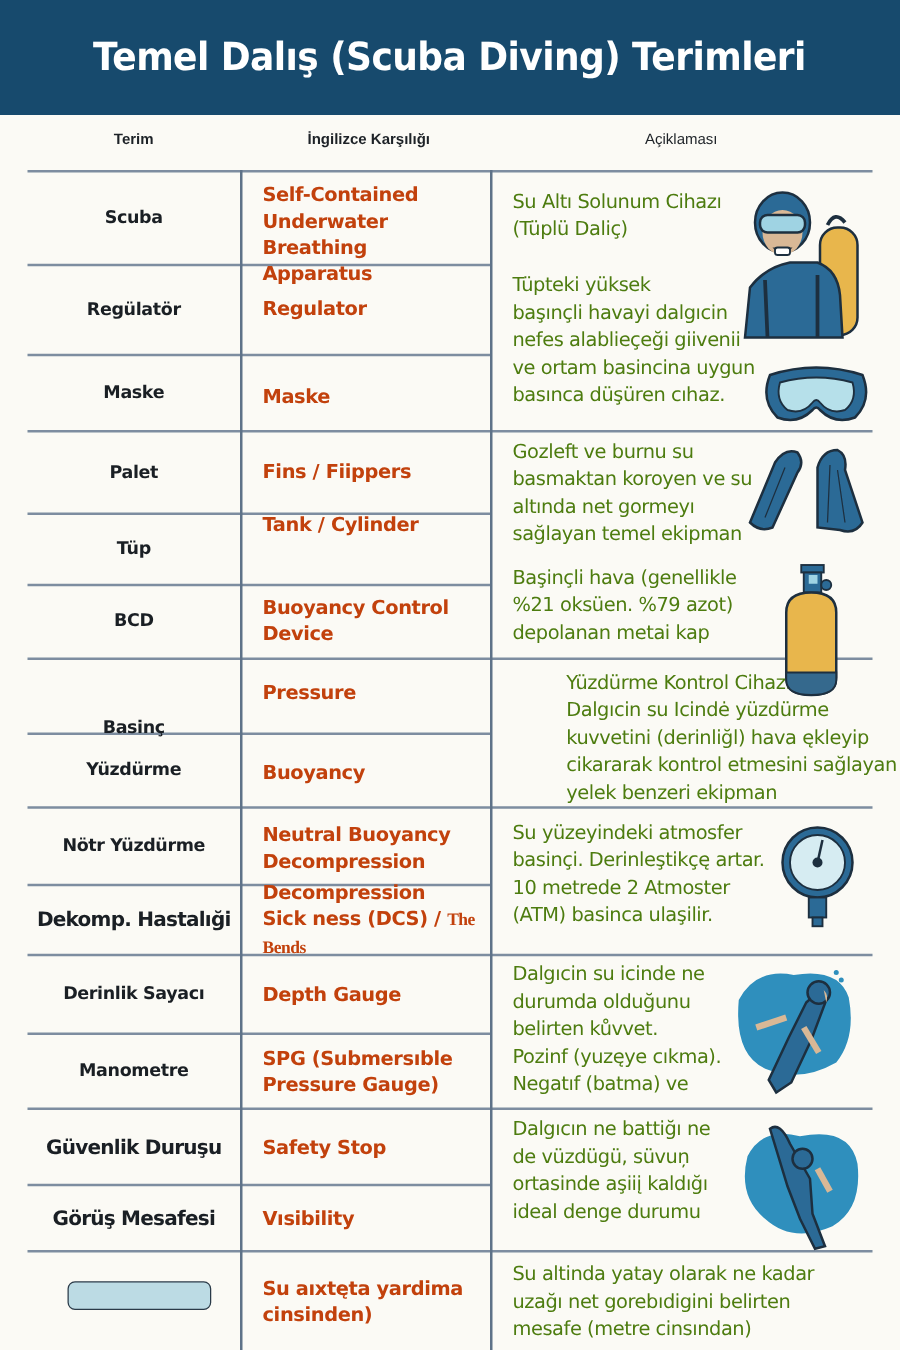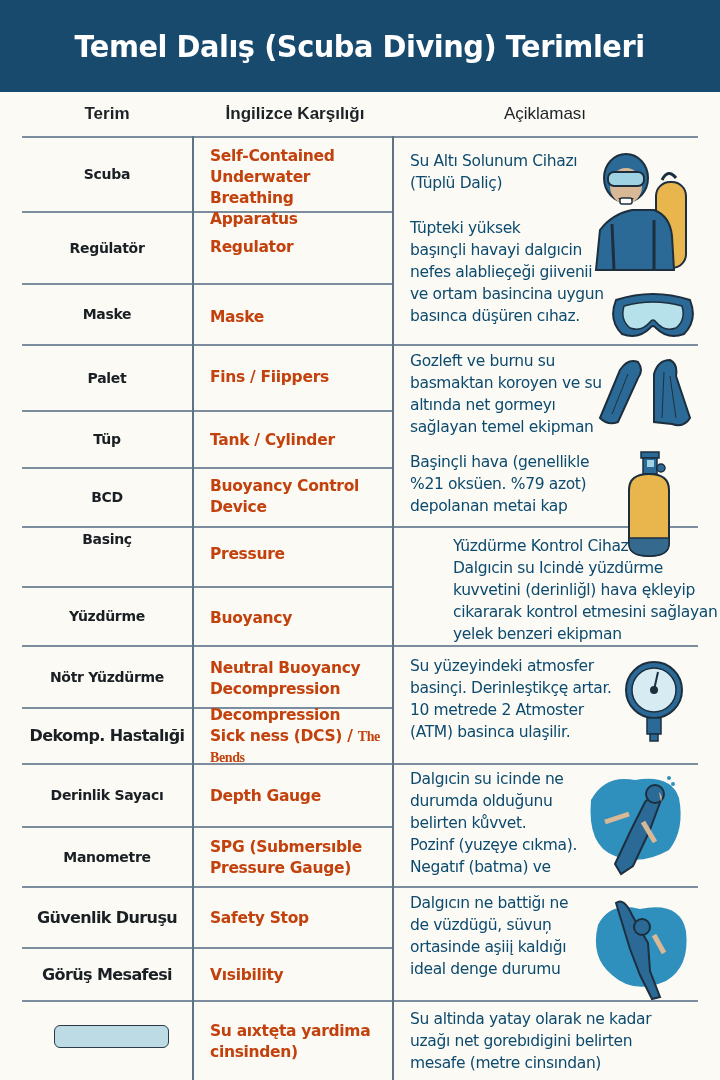--- a/index.html
+++ b/index.html
@@ -19,21 +19,21 @@
       color: #ffffff;
       font-family: "DejaVu Sans", sans-serif;
       font-weight: bold;
       font-size: 31px;
       letter-spacing: -0.5px;
       transform: scaleX(0.93);
     }
     .col-head {
       position: absolute; top: 104px; height: 26px;
       font-family: "Liberation Sans", sans-serif;
-      font-size: 17px; font-weight: bold; color: #1d2227;
+      font-size: 12px; font-weight: bold; color: #1d2227;
       text-align: center;
     }
     .col-head.desc { font-weight: normal; }
     .hline { position: absolute; height: 1.5px; background: #7d8da0; }
     .vline { position: absolute; width: 1.5px; background: #5e7288; }
     .term {
       position: absolute; left: 22px; width: 170px;
       display: flex; align-items: center; justify-content: center;
       font-family: "DejaVu Sans", sans-serif; font-weight: bold;
       font-size: 14px; color: #1a1f24; white-space: nowrap;
@@ -44,21 +44,21 @@
       position: absolute; left: 210px; width: 180px;
       display: flex; align-items: center;
       font-family: "DejaVu Sans", sans-serif;
       font-size: 15.5px; line-height: 21px; color: #c2410c;
       white-space: pre-line; letter-spacing: -0.3px; font-weight: bold;
     }
     .eng .serif { font-family: "Liberation Serif", serif; font-size: 14px; letter-spacing: -0.4px; }
     .desc-cell {
       position: absolute; left: 410px; width: 290px;
       font-family: "DejaVu Sans", sans-serif;
-      font-size: 15.5px; line-height: 22px; color: #0c4a6e;
+      font-size: 15.5px; line-height: 22px; color: #4d7c0f;
       white-space: pre-line; letter-spacing: -0.35px;
     }
     .illus { position: absolute; }
     .placeholder-pill {
       position: absolute; left: 54px; top: 1025px; width: 115px; height: 23px;
       border: 1.5px solid #2a3a48; border-radius: 6px; background: #bcdbe4;
     }
   </style>
 </head>
 <body>
@@ -91,37 +91,37 @@
   <div class="vline" style="left:192px;top:136px;height:944px;"></div>
   <div class="vline" style="left:392px;top:136px;height:944px;"></div>
 </div>
 
 <div class="term" style="top:137px;height:74px;">Scuba</div>
 <div class="term" style="top:212px;height:71px;">Regülatör</div>
 <div class="term" style="top:284px;height:60px;">Maske</div>
 <div class="term" style="top:345px;height:65px;">Palet</div>
 <div class="term" style="top:411px;height:56px;">Tüp</div>
 <div class="term" style="top:468px;height:58px;">BCD</div>
-<div class="term" style="top:509px;height:59px;">Basinç</div>
+<div class="term" style="top:552px;height:59px;">Basinç</div>
 <div class="term" style="top:587px;height:58px;">Yüzdürme</div>
 <div class="term" style="top:646px;height:61px;">Nötr Yüzdürme</div>
 <div class="term tight" style="top:708px;height:55px;">Dekomp. Hastalıği</div>
 <div class="term" style="top:764px;height:62px;">Derinlik Sayacı</div>
 <div class="term" style="top:827px;height:59px;">Manometre</div>
 <div class="term tight" style="top:887px;height:60px;">Güvenlik Duruşu</div>
 <div class="term tight" style="top:948px;height:52px;">Görüş Mesafesi</div>
 <div class="placeholder-pill"></div>
 
 <div class="eng" style="top:146px;height:64px;align-items:flex-start;">Self-Contained
 Underwater Breathing
 Apparatus</div>
 <div class="eng" style="top:212px;height:71px;">Regulator</div>
 <div class="eng" style="top:284px;height:66px;">Maske</div>
 <div class="eng" style="top:345px;height:64px;">Fins / Fiippers</div>
-<div class="eng" style="top:411px;height:58px;">Tank / Cylinder</div>
+<div class="eng" style="top:391px;height:58px;">Tank / Cylinder</div>
 <div class="eng" style="top:468px;height:58px;">Buoyancy Control
 Device</div>
 <div class="eng" style="top:527px;height:55px;">Pressure</div>
 <div class="eng" style="top:587px;height:62px;">Buoyancy</div>
 <div class="eng" style="top:646px;height:66px;">Neutral Buoyancy
 Decompression</div>
 <div class="eng" style="top:708px;height:57px;">
   <span><span>Decompression
 Sick ness (DCS) /</span> <span class="serif">The Bends</span></span>
 </div>

